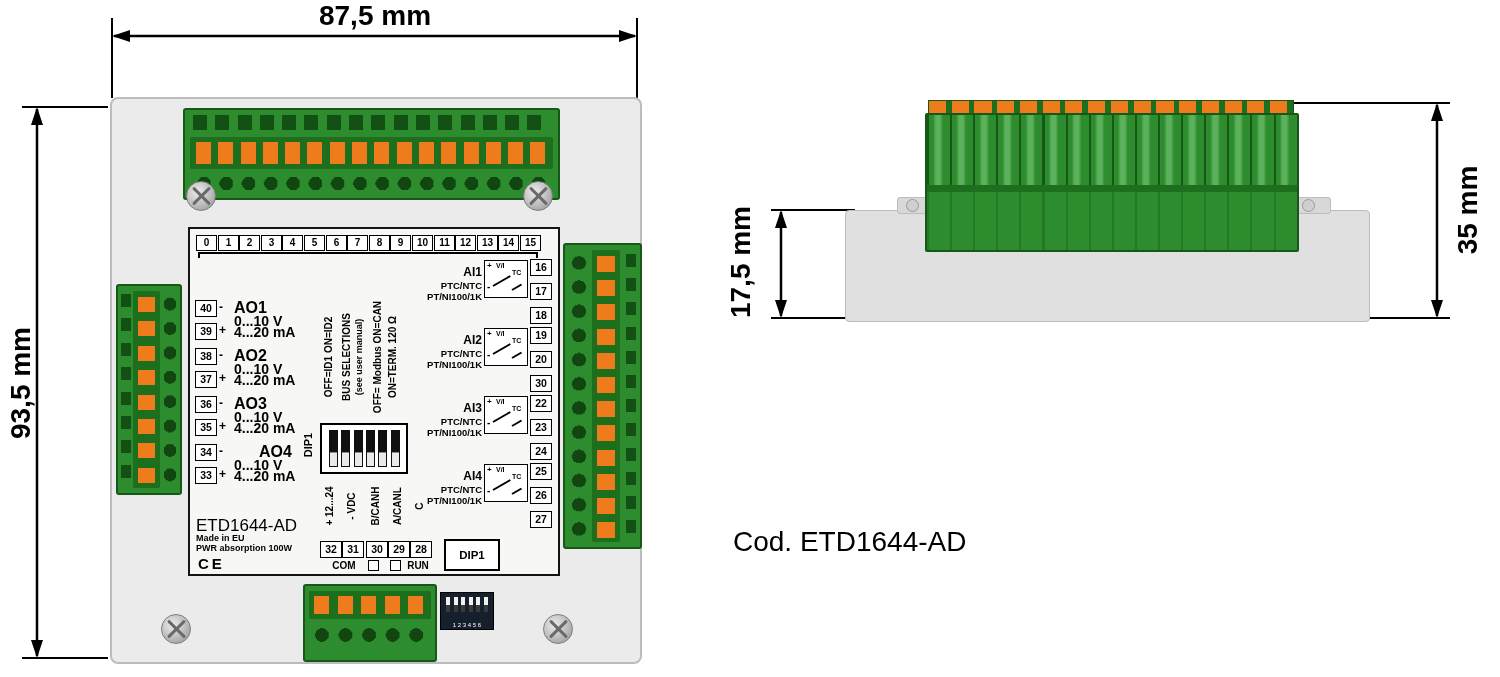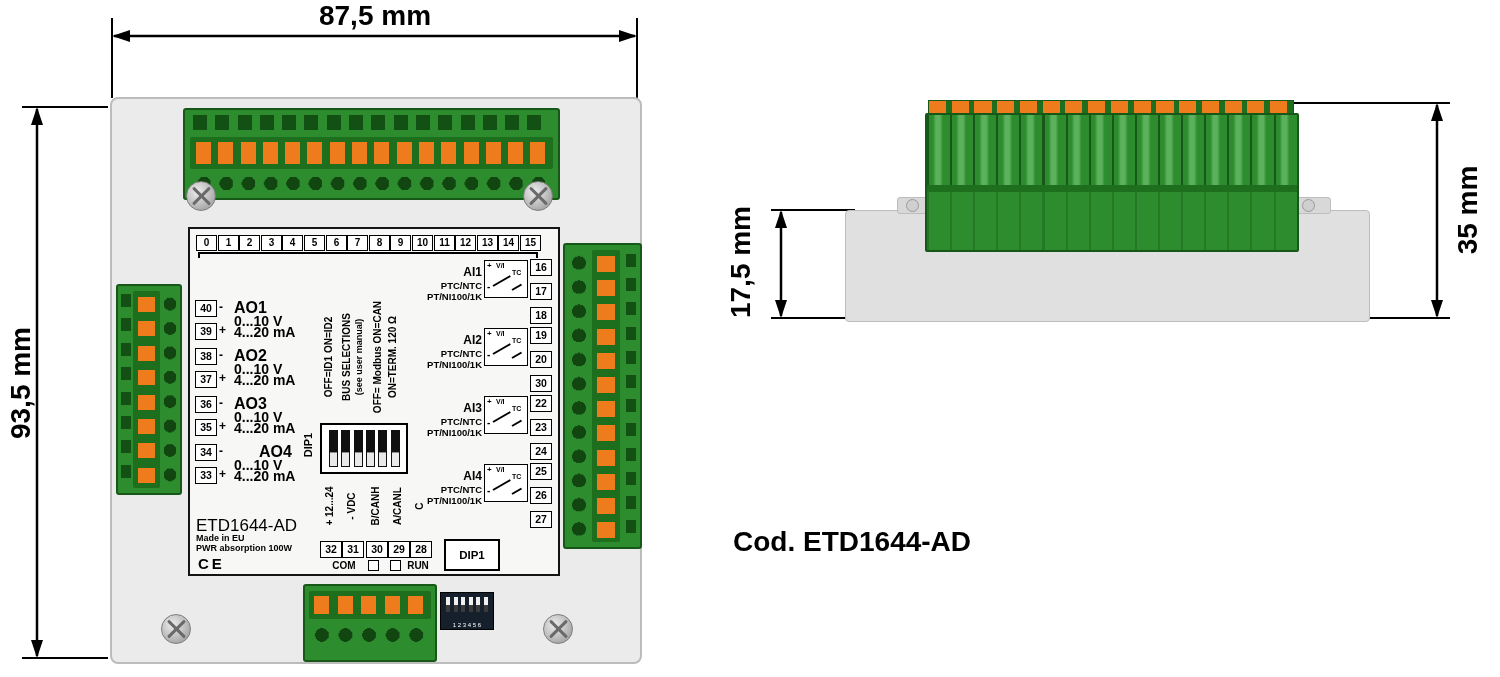--- a/index.html
+++ b/index.html
@@ -32,21 +32,21 @@
   .dslot::after{content:"";position:absolute;left:1px;right:1px;bottom:1px;height:13px;background:#e9e9e9;border-top:1px solid #8a8a8a;}
   .led{position:absolute;width:9px;height:9px;background:#fff;border:1.8px solid #000;}
   .screw{position:absolute;width:30px;height:30px;border-radius:50%;background:radial-gradient(circle at 38% 35%, #ededed, #b6b6b6 60%, #8f8f8f);border:1.5px solid #7d7d7d;box-sizing:border-box;}
   .screw::before,.screw::after{content:"";position:absolute;left:50%;top:2px;bottom:2px;width:3px;margin-left:-1.5px;background:#6a6a6a;border-radius:2px;}
   .screw::before{transform:rotate(45deg);}
   .screw::after{transform:rotate(-45deg);}
   .footer-model{position:absolute;font-weight:normal;font-size:17px;}
   .footer-small{position:absolute;font-weight:bold;font-size:9px;}
   .ce{position:absolute;font-weight:bold;font-size:15px;letter-spacing:3px;}
   .dipbox{position:absolute;background:#fff;border:2.2px solid #000;font-weight:bold;font-size:11.5px;text-align:center;}
-  .cod{position:absolute;font-size:28px;font-weight:700;white-space:nowrap;}
+  .cod{position:absolute;font-size:28px;font-weight:400;white-space:nowrap;}
   svg.dim{position:absolute;}
   .minidip{position:absolute;background:#16202c;border:1px solid #000;}
   .mslot{position:absolute;top:4px;width:4px;height:15px;background:linear-gradient(#f0f0f0 0 8px,#3a3a3a 8px);}
   .mnums{position:absolute;left:0;right:0;bottom:1px;color:#fff;font-size:6px;text-align:center;white-space:nowrap;}
   .dioline{position:absolute;background:#000;}
   .diolabel{position:absolute;left:0;right:0;text-align:center;font-weight:bold;font-size:10.5px;}
 </style>
 </head>
 <body>
 

